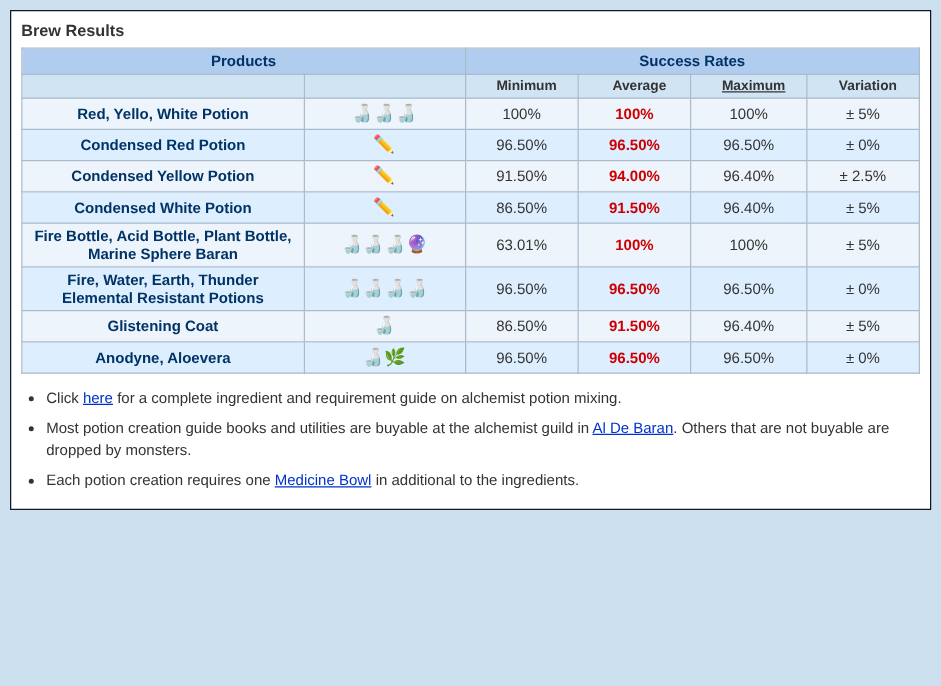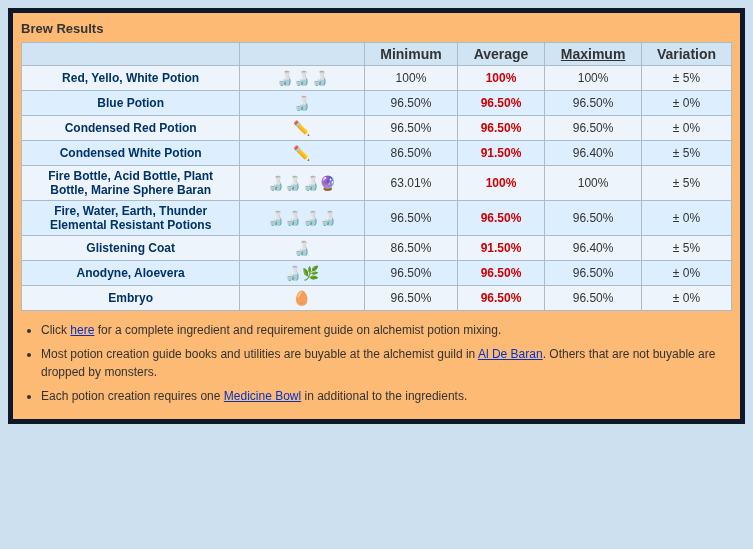--- a/index.html
+++ b/index.html
@@ -4,22 +4,22 @@
   <style>
     * { margin: 0; padding: 0; box-sizing: border-box; }
     body {
       font-family: Arial, sans-serif;
       font-size: 12px;
       background: #cce0f0;
       padding: 8px;
       width: 753px;
     }
     .brew-results {
-      background: #fdba74;
-      border: 5px solid #0f172a;
+      background: #ffffff;
+      border: 1px solid #0f172a;
       padding: 8px;
     }
     .brew-title {
       font-weight: bold;
       font-size: 13px;
       color: #333;
       margin-bottom: 6px;
     }
     table {
       width: 100%;
@@ -48,21 +48,22 @@
     }
     .header-success {
       background: #b0ccee;
       font-weight: bold;
       color: #003366;
     }
     .header-sub {
       background: #d0e4f4;
       font-weight: bold;
       color: #333;
-      font-size: 14px;
+      font-size: 11px;
+      padding-left: 14px;
     }
     .avg-red {
       color: #cc0000;
       font-weight: bold;
     }
     .pct-normal {
       color: #333;
     }
     tr:nth-child(odd) td {
       background: #eef4fc;
@@ -106,52 +107,56 @@
     .potion-pink { color: #dd4488; }
   </style>
 </head>
 <body>
 
 <div class="brew-results">
   <div class="brew-title">Brew Results</div>
   <table>
     <thead>
       <tr>
+        <th colspan="2" class="header-products">Products</th>
+        <th colspan="4" class="header-success">Success Rates</th>
+      </tr>
+      <tr>
         <th class="header-sub" style="width:175px;">&nbsp;</th>
         <th class="header-sub" style="width:100px;">&nbsp;</th>
         <th class="header-sub" style="width:70px;">Minimum</th>
         <th class="header-sub" style="width:70px;text-align:center;">Average</th>
         <th class="header-sub" style="width:70px;text-decoration:underline;">Maximum</th>
         <th class="header-sub" style="width:70px;">Variation</th>
       </tr>
     </thead>
     <tbody id="table-body">
     <tr>
           <td class="product-name">Red, Yello, White Potion</td>
           <td class="icon-cell"><span class="icon potion-red">🍶</span><span class="icon potion-yellow">🍶</span><span class="icon potion-white">🍶</span></td>
           <td class="pct-normal">100%</td>
           <td class="avg-red">100%</td>
           <td class="pct-normal">100%</td>
           <td class="pct-normal">± 5%</td>
         </tr>
         <tr>
-          <td class="product-name">Blue Potion</td>
-          <td class="icon-cell"><span class="icon potion-blue">🍶</span></td>
-          <td class="pct-normal">96.50%</td>
-          <td class="avg-red">96.50%</td>
-          <td class="pct-normal">96.50%</td>
-          <td class="pct-normal">± 0%</td>
-        </tr>
-        <tr>
           <td class="product-name">Condensed Red Potion</td>
           <td class="icon-cell"><span class="icon potion-red">✏️</span></td>
           <td class="pct-normal">96.50%</td>
           <td class="avg-red">96.50%</td>
           <td class="pct-normal">96.50%</td>
           <td class="pct-normal">± 0%</td>
+        </tr>
+        <tr>
+          <td class="product-name">Condensed Yellow Potion</td>
+          <td class="icon-cell"><span class="icon potion-yellow">✏️</span></td>
+          <td class="pct-normal">91.50%</td>
+          <td class="avg-red">94.00%</td>
+          <td class="pct-normal">96.40%</td>
+          <td class="pct-normal">± 2.5%</td>
         </tr>
         <tr>
           <td class="product-name">Condensed White Potion</td>
           <td class="icon-cell"><span class="icon potion-white">✏️</span></td>
           <td class="pct-normal">86.50%</td>
           <td class="avg-red">91.50%</td>
           <td class="pct-normal">96.40%</td>
           <td class="pct-normal">± 5%</td>
         </tr>
         <tr>
@@ -174,28 +179,20 @@
           <td class="product-name">Glistening Coat</td>
           <td class="icon-cell"><span class="icon potion-purple">🍶</span></td>
           <td class="pct-normal">86.50%</td>
           <td class="avg-red">91.50%</td>
           <td class="pct-normal">96.40%</td>
           <td class="pct-normal">± 5%</td>
         </tr>
         <tr>
           <td class="product-name">Anodyne, Aloevera</td>
           <td class="icon-cell"><span class="icon potion-pink">🍶</span><span class="icon potion-green">🌿</span></td>
-          <td class="pct-normal">96.50%</td>
-          <td class="avg-red">96.50%</td>
-          <td class="pct-normal">96.50%</td>
-          <td class="pct-normal">± 0%</td>
-        </tr>
-        <tr>
-          <td class="product-name">Embryo</td>
-          <td class="icon-cell"><span class="icon potion-orange">🥚</span></td>
           <td class="pct-normal">96.50%</td>
           <td class="avg-red">96.50%</td>
           <td class="pct-normal">96.50%</td>
           <td class="pct-normal">± 0%</td>
         </tr>
       </tbody>
   </table>
 
   <div class="notes">
     <ul id="notes-list">

